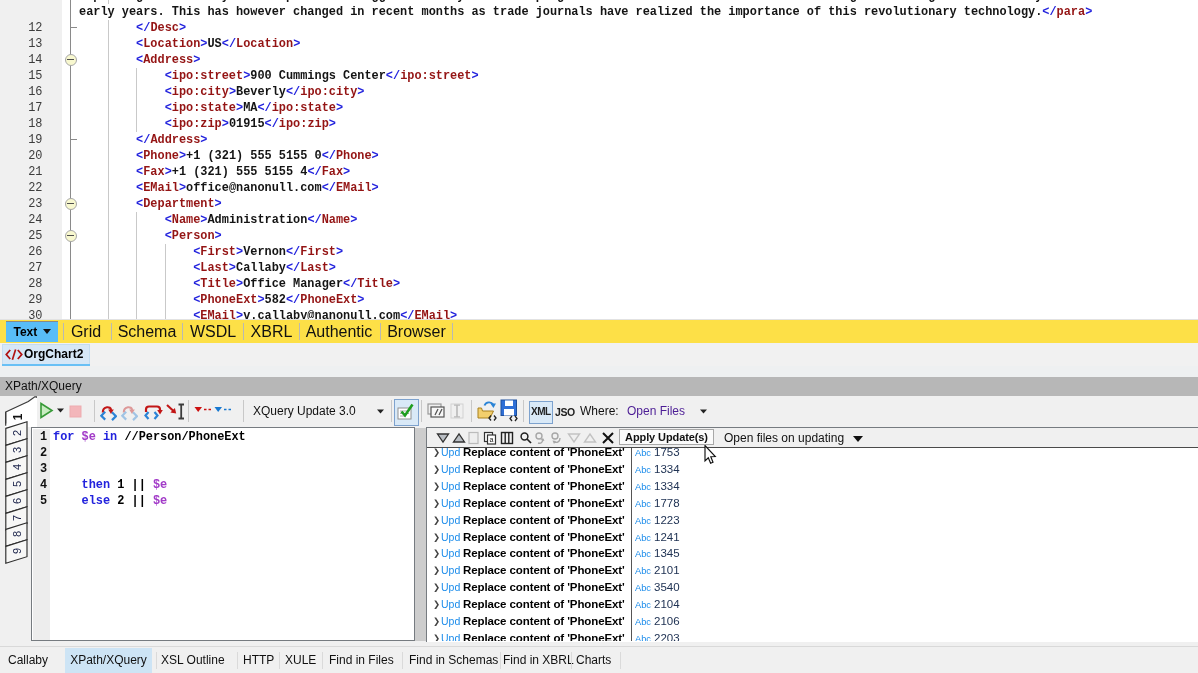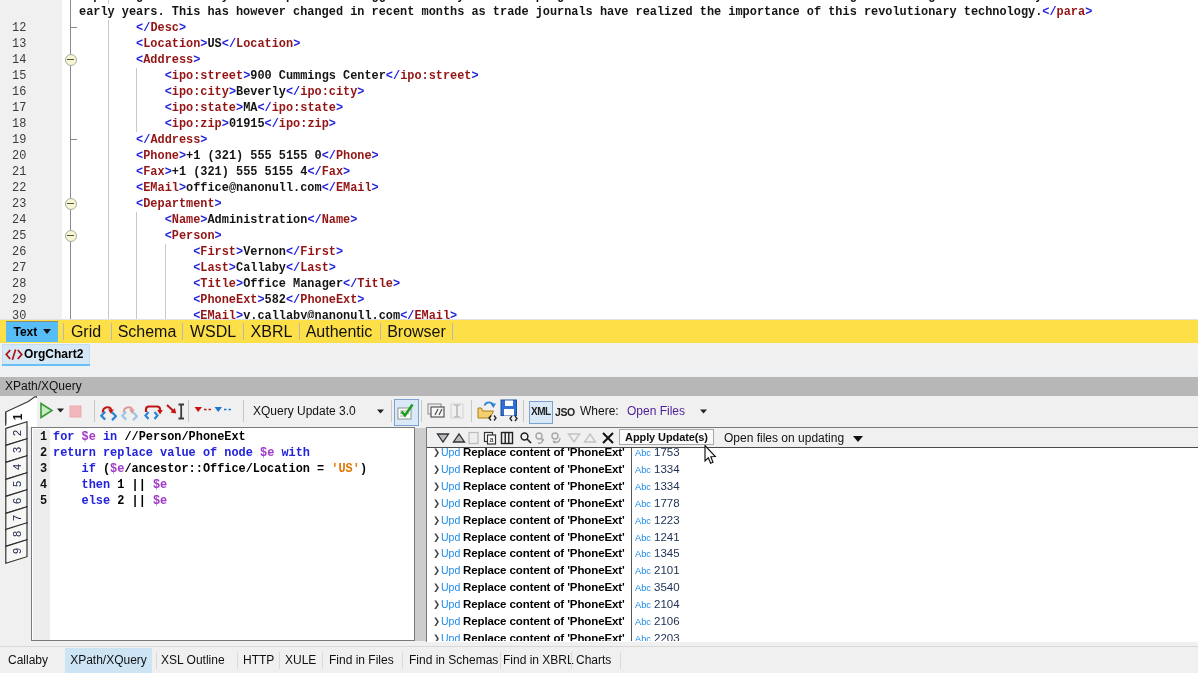--- a/index.html
+++ b/index.html
@@ -1,21 +1,21 @@
 <!DOCTYPE html>
 <html><head><meta charset="utf-8"><style>
 html,body{margin:0;padding:0}
 body{width:1198px;height:673px;position:relative;overflow:hidden;background:#fff;font-family:"Liberation Sans",sans-serif}
 .abs{position:absolute}
 .mono,.cl{font-family:"Liberation Mono",monospace;font-weight:bold;font-size:11.9px;line-height:16px;white-space:pre}
 .cl{position:absolute;left:0}
 .b{color:#2222dd} .m{color:#941414} .k{color:#141414} .v{color:#a23bc8} .o{color:#e07800}
 #editor{position:absolute;left:0;top:0;width:1198px;height:319px;background:#fff;overflow:hidden}
 #gut{position:absolute;left:0;top:0;width:62px;height:319px;background:#f0f0f0}
-.gn{position:absolute;left:12px;width:38.5px;text-align:left;font-family:"Liberation Mono",monospace;font-size:11.9px;color:#3c3c3c;line-height:16px}
+.gn{position:absolute;left:4px;width:38.5px;text-align:right;font-family:"Liberation Mono",monospace;font-size:11.9px;color:#3c3c3c;line-height:16px}
 #foldline{position:absolute;left:70px;top:0;width:1px;height:319px;background:#8a8a8a}
 .ft{position:absolute;left:70px;width:7px;height:1px;background:#8a8a8a}
 .fc{position:absolute;left:64.5px;width:10px;height:10px;border:1px solid #a8a8a8;border-radius:50%;background:#f8f8cf}
 .fm{position:absolute;left:67px;width:7px;height:1.4px;background:#4f4f4f}
 .ig{position:absolute;width:1px;background:#c9c9c9}
 #edtext{position:absolute;left:79px;top:0}
 #vtabs{position:absolute;left:0;top:319px;width:1198px;height:24px;background:#fde047;border-top:1px solid #e2e2e2}
 .vtab-act{position:absolute;left:6px;top:1px;width:52px;height:20px;background:#58bdf7;border-top:1px solid #8a8a82;text-align:center;font-size:12px;font-weight:bold;color:#000;line-height:20px}
 .dar{display:inline-block;width:0;height:0;border-left:4px solid transparent;border-right:4px solid transparent;border-top:5px solid #111;vertical-align:middle;margin-left:2px;margin-top:-2px}
 .vtab{position:absolute;top:2px;height:20px;transform:translateX(-50%);font-size:16px;color:#111;line-height:20px}
@@ -265,23 +265,21 @@
     <text x="11.8" y="12" transform="rotate(-90 11.8 12)" font-size="11" font-family="Liberation Sans" fill="#182048" text-anchor="middle" dominant-baseline="central">8</text>
   </svg>
 <svg class="abs" style="left:4.6px;top:539.3px" width="23" height="26" viewBox="0 0 23 26">
     <path d="M0.8 7.4 L22 0.8 L22 17.7 L0.8 24.3 Z" fill="#f7f7f6" stroke="#2e2e2e" stroke-width="1.15"></path>
     <text x="11.8" y="12" transform="rotate(-90 11.8 12)" font-size="11" font-family="Liberation Sans" fill="#182048" text-anchor="middle" dominant-baseline="central">9</text>
   </svg>
 <div id="lpane">
     <div id="lgut"></div>
     <div class="cl" style="top:1px;left:21px"><span class="b">for</span> <span class="v">$e</span> <span class="b">in</span> //Person/PhoneExt</div>
     <div class="qn" style="top:1px">1</div>
-    <div class="cl" style="top:17px;left:21px"><span class="b">return</span> <span class="b">replace</span> <span class="b">value</span> <span class="b">of</span> <span class="b">node</span> <span class="v">$e</span> <span class="b">with</span></div>
     <div class="qn" style="top:17px">2</div>
-    <div class="cl" style="top:33px;left:21px">&nbsp;&nbsp;&nbsp;&nbsp;<span class="b">if</span> (<span class="v">$e</span>/ancestor::Office/Location = <span class="o">'US'</span>)</div>
     <div class="qn" style="top:33px">3</div>
     <div class="cl" style="top:49px;left:21px">&nbsp;&nbsp;&nbsp;&nbsp;<span class="b">then</span> 1 || <span class="v">$e</span></div>
     <div class="qn" style="top:49px">4</div>
     <div class="cl" style="top:65px;left:21px">&nbsp;&nbsp;&nbsp;&nbsp;<span class="b">else</span> 2 || <span class="v">$e</span></div>
     <div class="qn" style="top:65px">5</div>
   </div>
 <div id="divider"></div>
 <div id="rpane"></div>
 <div id="rtb"></div>
 <svg class="abs" style="left:436px;top:431px" width="14" height="14" viewBox="0 0 14 14">

